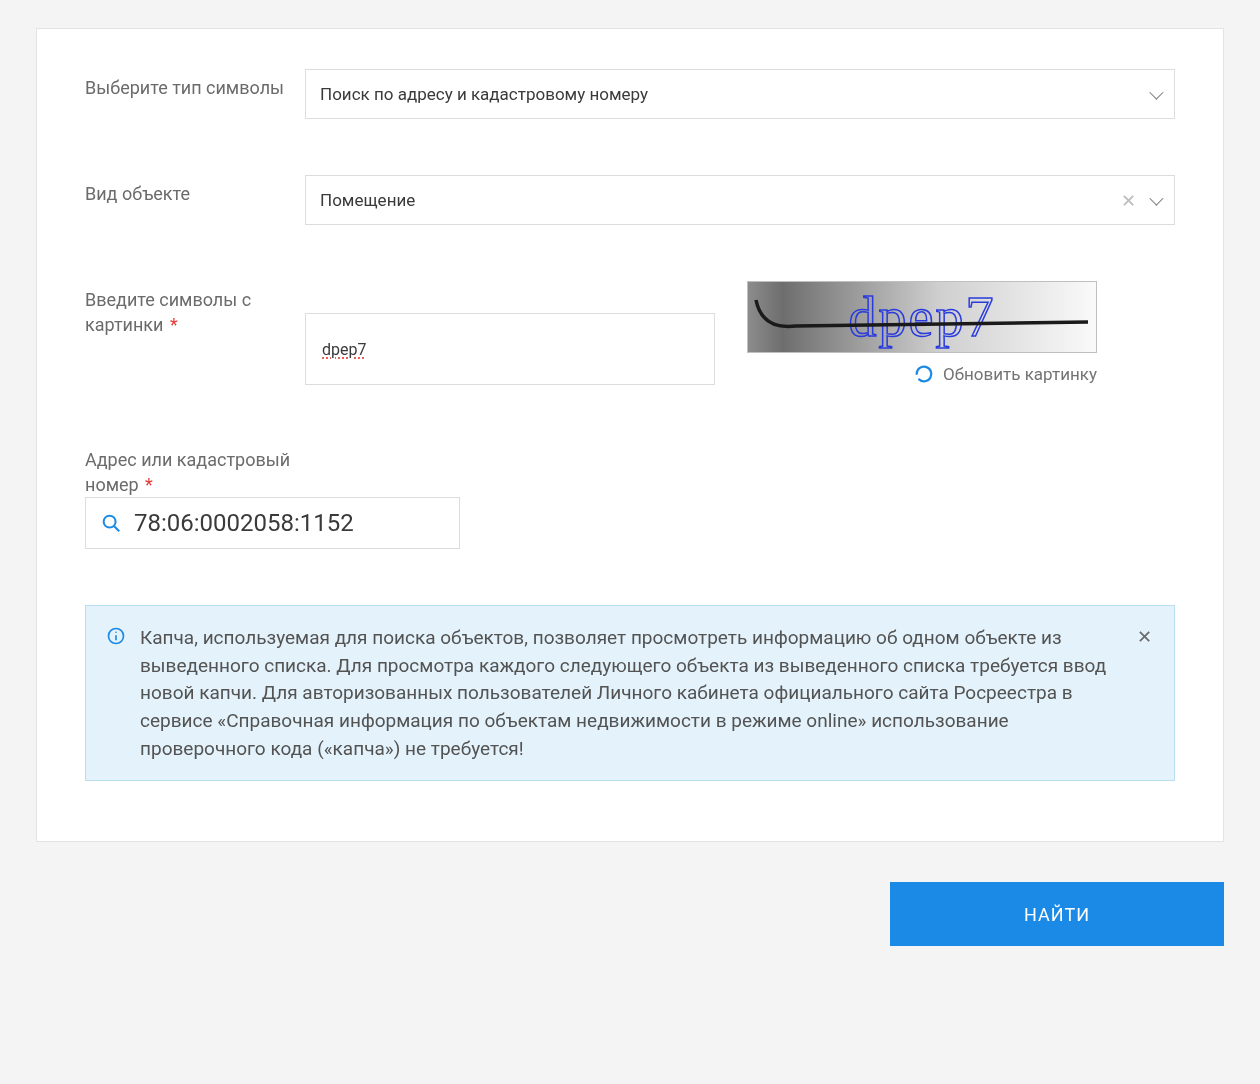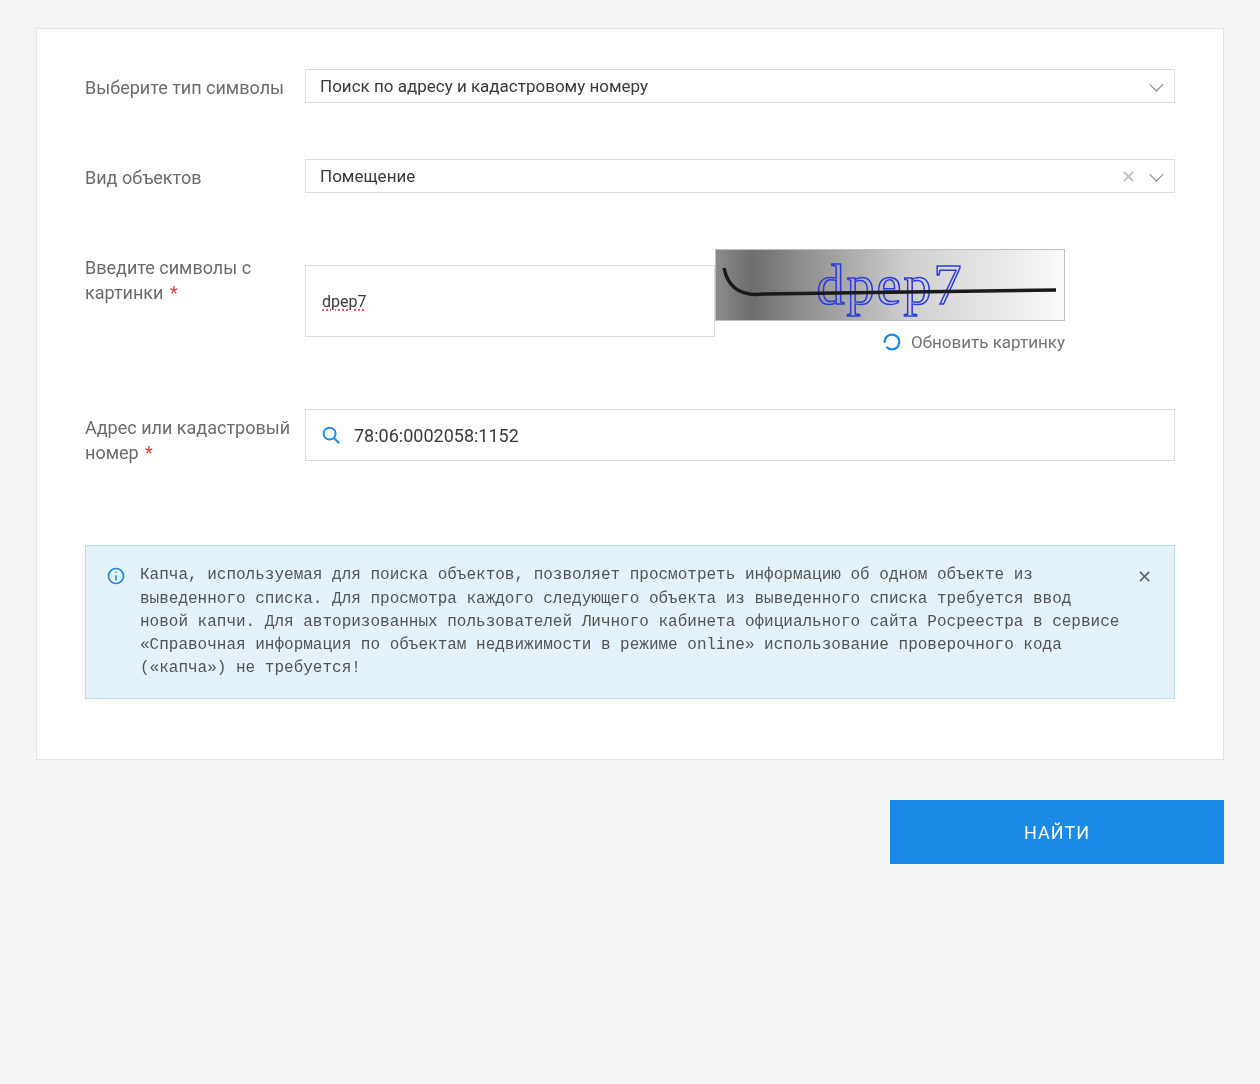--- a/index.html
+++ b/index.html
@@ -14,39 +14,39 @@
       background: #ffffff;
       border: 1px solid #e3e3e3;
       padding: 40px 48px 60px 48px;
     }
     .form-row {
       display: flex;
       align-items: flex-start;
       margin-bottom: 56px;
     }
     .form-row.captcha-row { margin-bottom: 56px; }
-    .form-row.address-row { margin-bottom: 80px; }
+    .form-row.address-row { margin-bottom: 56px; flex-direction: column; }
     .label {
       width: 220px;
       flex-shrink: 0;
       font-size: 18px;
       color: #6b6b6b;
       line-height: 1.4;
       padding-top: 6px;
     }
     .required {
       color: #e53935;
       margin-left: 2px;
     }
     .field-area {
       flex: 1;
     }
     .select-box {
       border: 1px solid #dcdcdc;
-      height: 34px;
+      height: 50px;
       display: flex;
       align-items: center;
       padding: 0 14px;
       font-size: 17px;
       color: #3a3a3a;
       cursor: pointer;
       position: relative;
       background: #fff;
     }
     .select-box .value { flex: 1; }
@@ -57,21 +57,22 @@
       font-size: 18px;
     }
     .chevron {
       width: 10px; height: 10px;
       border-right: 1.5px solid #7a7a7a;
       border-bottom: 1.5px solid #7a7a7a;
       transform: rotate(45deg) translateY(-2px);
     }
     .captcha-wrap {
       display: flex;
-      align-items: center;
+      gap: 32px;
+      align-items: flex-end;
     }
     .text-input {
       border: 1px solid #dcdcdc;
       height: 72px;
       width: 410px;
       padding: 0 16px;
       font-size: 16px;
       color: #3a3a3a;
       display: flex;
       align-items: center;
@@ -133,45 +134,44 @@
       height: 52px;
       display: flex;
       align-items: center;
       padding: 0 14px;
       gap: 12px;
       background: #fff;
     }
     .address-input input {
       border: none; outline: none;
       flex: 1;
-      font-size: 18px;
+      font-size: 24px;
       color: #3a3a3a;
       font-family: inherit;
     }
     .search-icon svg { display: block; }
     .info-box {
       background: #e4f3fb;
       border: 1px solid #b8def0;
       padding: 18px 20px;
       display: flex;
       gap: 14px;
       align-items: flex-start;
       position: relative;
     }
     .info-icon {
       flex-shrink: 0;
       color: #1b8ae6;
       margin-top: 2px;
     }
     .info-text {
       flex: 1;
-      font-size: 16px;
+      font-size: 19px;
       line-height: 1.45;
       color: #535353;
-      font-family: Liberation Mono, monospace;
     }
     .info-close {
       flex-shrink: 0;
       color: #6b6b6b;
       cursor: pointer;
       font-size: 18px;
       padding: 2px;
     }
     .submit-row {
       display: flex;
@@ -199,21 +199,21 @@
     <div class="label">Выберите тип символы</div>
     <div class="field-area">
       <div class="select-box">
         <span class="value">Поиск по адресу и кадастровому номеру</span>
         <span class="chevron"></span>
       </div>
     </div>
   </div>
 
   <div class="form-row">
-    <div class="label">Вид объектов</div>
+    <div class="label">Вид объекте</div>
     <div class="field-area">
       <div class="select-box">
         <span class="value">Помещение</span>
         <span class="clear-x">✕</span>
         <span class="chevron"></span>
       </div>
     </div>
   </div>
 
   <div class="form-row captcha-row">

